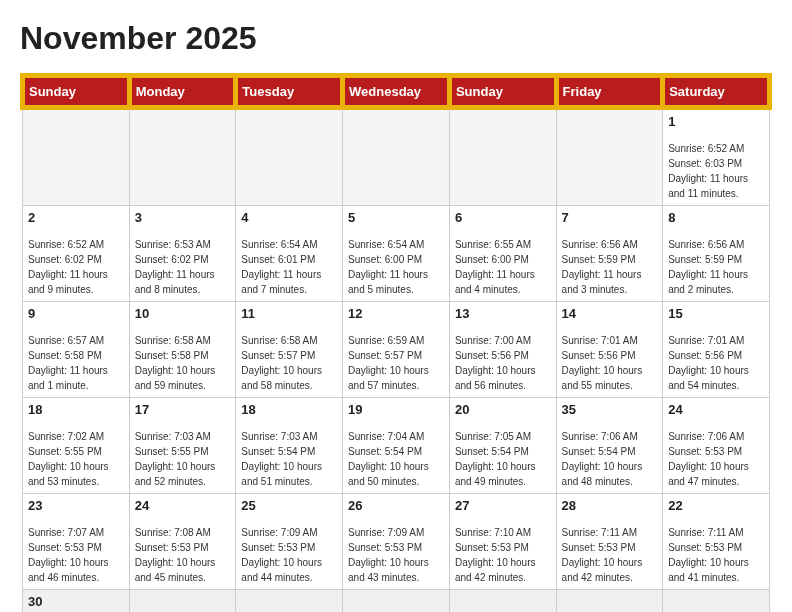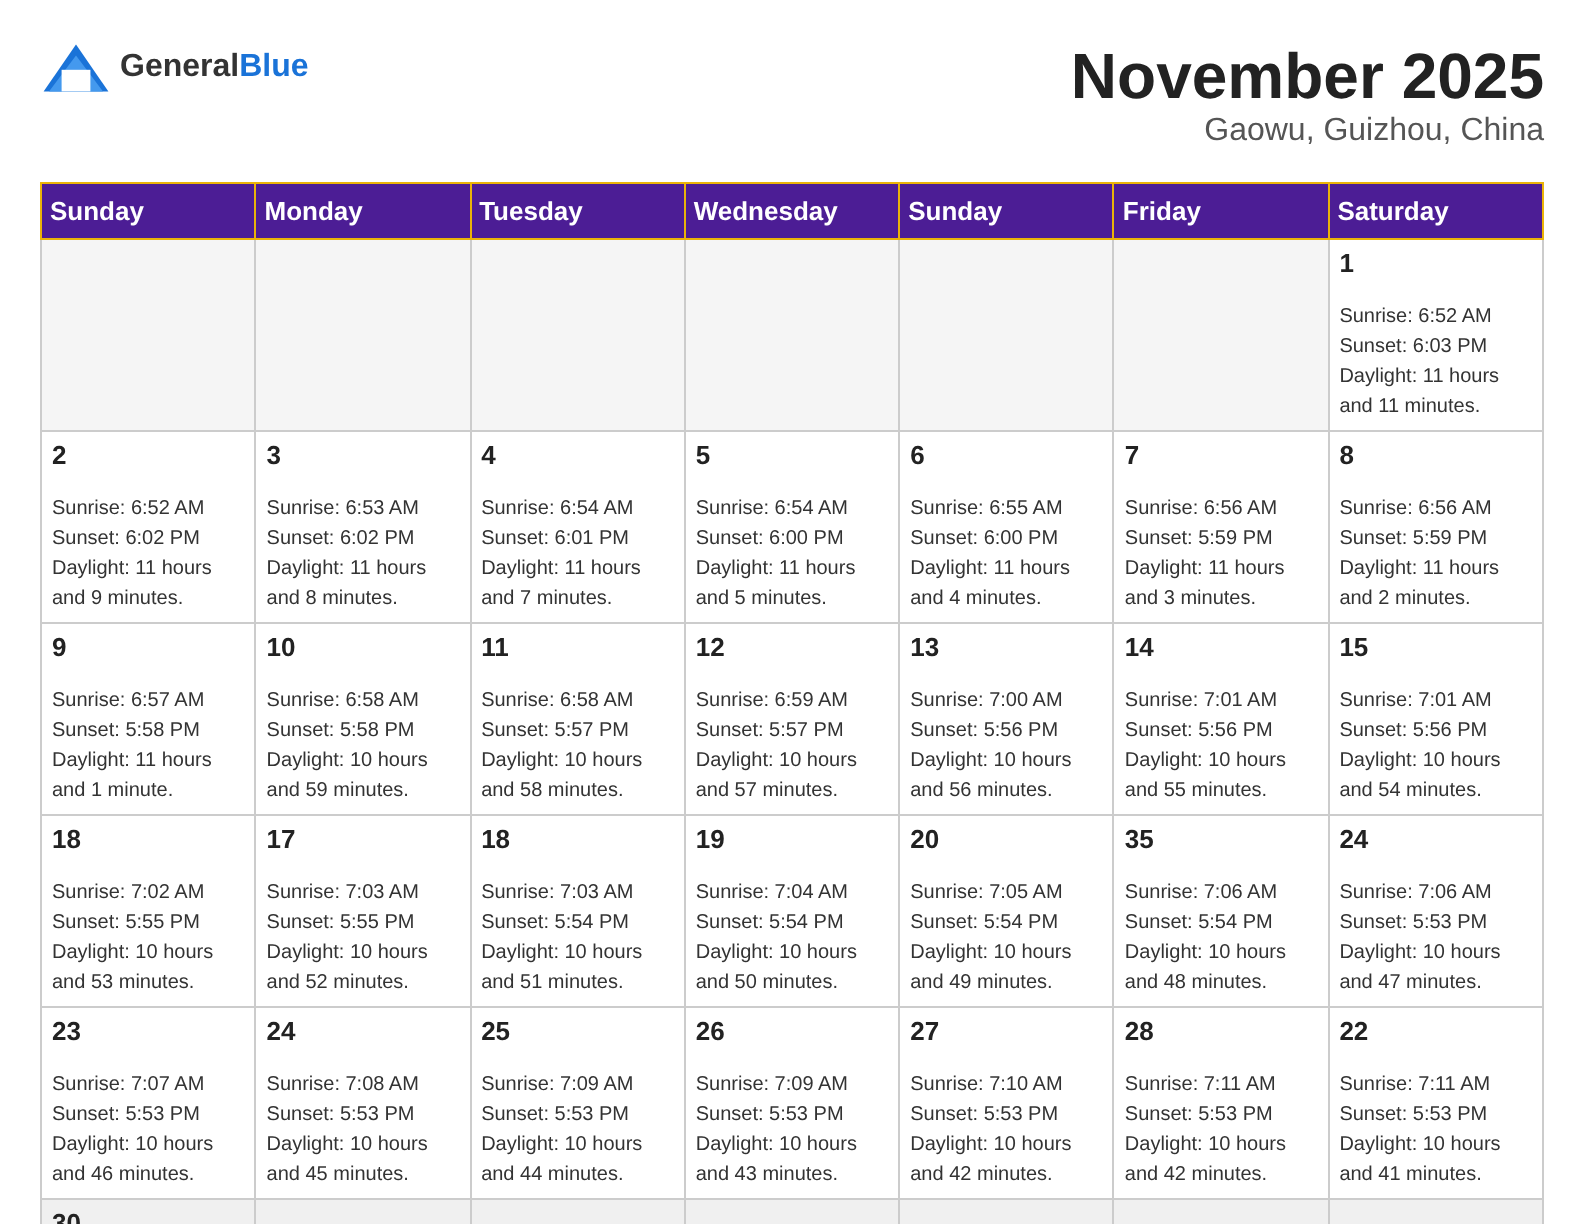--- a/index.html
+++ b/index.html
@@ -36,27 +36,27 @@
     .location {
       font-size: 16px;
       color: #555;
     }
     .calendar {
       width: 100%;
       border-collapse: collapse;
       border: 1px solid #ccc;
     }
     .calendar th {
-      background: #4c1d95;
+      background: #b91c1c;
       color: #fff;
       font-size: 13px;
       font-weight: bold;
       padding: 6px 4px;
       text-align: left;
-      border: 1px solid #eab308;
+      border: 5px solid #eab308;
     }
     .calendar td {
       vertical-align: top;
       border: 1px solid #ccc;
       padding: 4px 5px;
       width: 107px;
       min-height: 80px;
       font-size: 10.5px;
       color: #333;
       background: #fff;
@@ -91,33 +91,22 @@
       background: #fff;
     }
     .calendar tr:last-child td {
       background: #f0f0f0;
     }
   </style>
 </head>
 <body>
 
 <div class="header">
-  <div class="logo">
-    <svg class="logo-icon" viewBox="0 0 40 30" xmlns="http://www.w3.org/2000/svg">
-      <polygon points="20,2 38,28 2,28" fill="#1a73d8"></polygon>
-      <polygon points="20,8 35,28 5,28" fill="#4499ee"></polygon>
-      <rect x="12" y="16" width="16" height="12" fill="#fff"></rect>
-    </svg>
-    <div>
-      <div style="font-size:16px;font-weight:bold;color:#333;">General<span style="color:#1a73d8;">Blue</span></div>
-    </div>
-  </div>
   <div class="title-block">
     <div class="month-title">November 2025</div>
-    <div class="location">Gaowu, Guizhou, China</div>
   </div>
 </div>
 
 <table class="calendar">
   <thead>
     <tr>
     <th>Sunday</th>
         <th>Monday</th>
         <th>Tuesday</th>
         <th>Wednesday</th>

